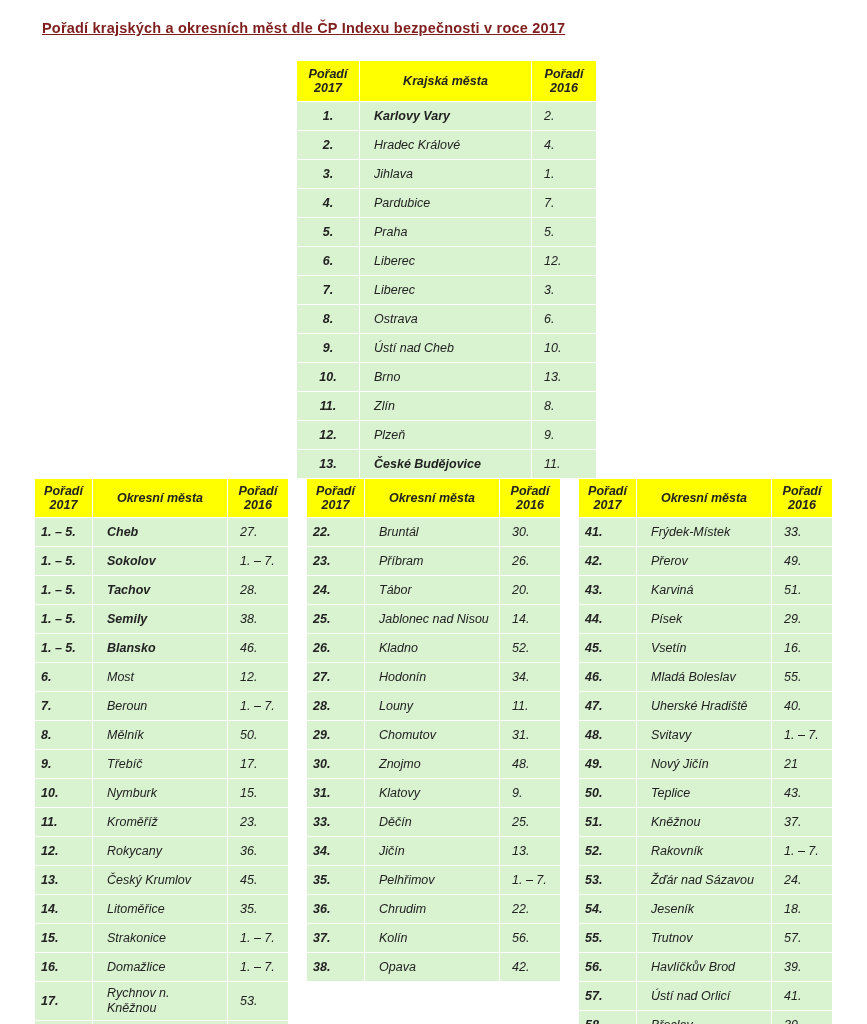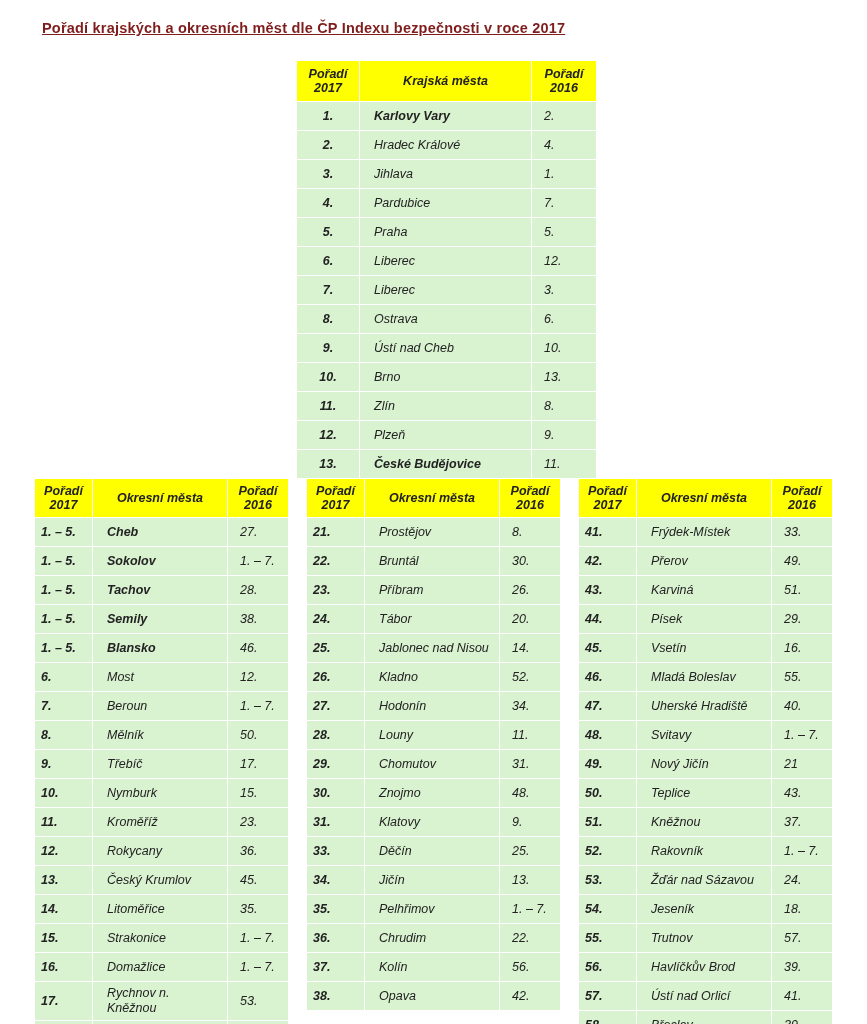--- a/index.html
+++ b/index.html
@@ -325,25 +325,20 @@
         </th>
         <th>Okresní města</th>
         <th>
           <span>Pořadí</span><br>
           <span>2016</span>
         </th>
       </tr>
     </thead>
     <tbody class="district-body">
         <tr>
-          <td class="c-rank-right ">21.</td>
-          <td class="c-city ">Prostějov</td>
-          <td class="c-prev">8.</td>
-        </tr>
-        <tr>
           <td class="c-rank-right ">22.</td>
           <td class="c-city ">Bruntál</td>
           <td class="c-prev">30.</td>
         </tr>
         <tr>
           <td class="c-rank-right ">23.</td>
           <td class="c-city ">Příbram</td>
           <td class="c-prev">26.</td>
         </tr>
         <tr>

